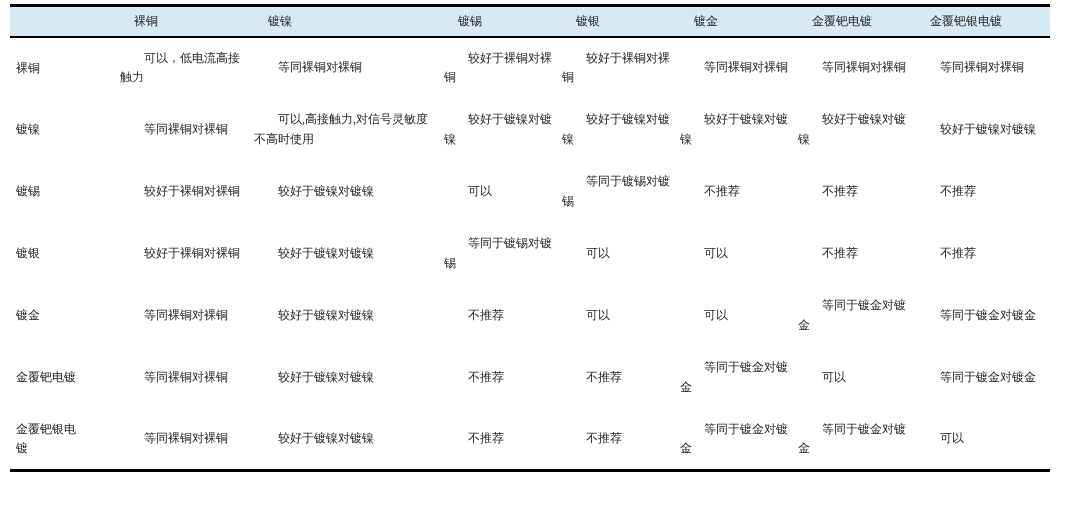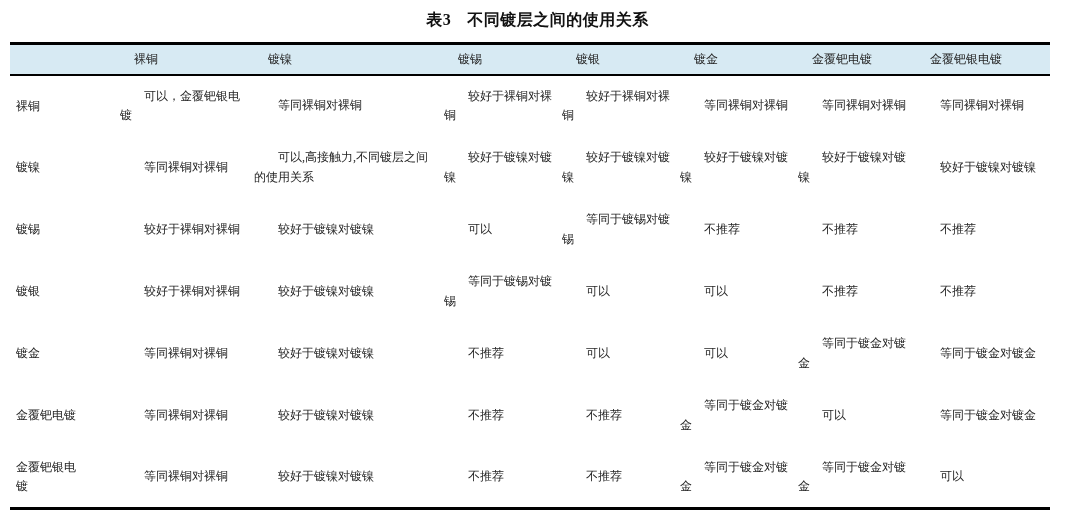--- a/index.html
+++ b/index.html
@@ -40,23 +40,20 @@
   }
   tbody td {
     vertical-align: middle; text-align: left;
     padding: 0 8px 0 0; text-indent: 2em; line-height: 1.6;
   }
 </style>
 </head>
 <body>
 
 <div class="wrap">
-  <div class="title">
-    <span class="title-label">表3</span><span class="title-text">不同镀层之间的使用关系</span>
-  </div>
 
   <table class="rel">
     <colgroup>
       <col class="c0">
         <col class="c1">
         <col class="c2">
         <col class="c3">
       <col class="c4">
         <col class="c5">
         <col class="c6">
@@ -70,32 +67,32 @@
         <th>镀锡</th>
         <th>镀银</th>
         <th>镀金</th>
         <th>金覆钯电镀</th>
         <th>金覆钯银电镀</th>
       </tr>
     </thead>
     <tbody>
       <tr>
         <th>裸铜</th>
-        <td>可以，金覆钯银电镀</td>
+        <td>可以，低电流高接触力</td>
         <td>等同裸铜对裸铜</td>
         <td>较好于裸铜对裸铜</td>
         <td>较好于裸铜对裸铜</td>
         <td>等同裸铜对裸铜</td>
         <td>等同裸铜对裸铜</td>
         <td>等同裸铜对裸铜</td>
       </tr>
       <tr>
         <th>镀镍</th>
         <td>等同裸铜对裸铜</td>
-        <td>可以,高接触力,不同镀层之间的使用关系</td>
+        <td>可以,高接触力,对信号灵敏度不高时使用</td>
         <td>较好于镀镍对镀镍</td>
         <td>较好于镀镍对镀镍</td>
         <td>较好于镀镍对镀镍</td>
         <td>较好于镀镍对镀镍</td>
         <td>较好于镀镍对镀镍</td>
       </tr>
       <tr>
         <th>镀锡</th>
         <td>较好于裸铜对裸铜</td>
         <td>较好于镀镍对镀镍</td>

